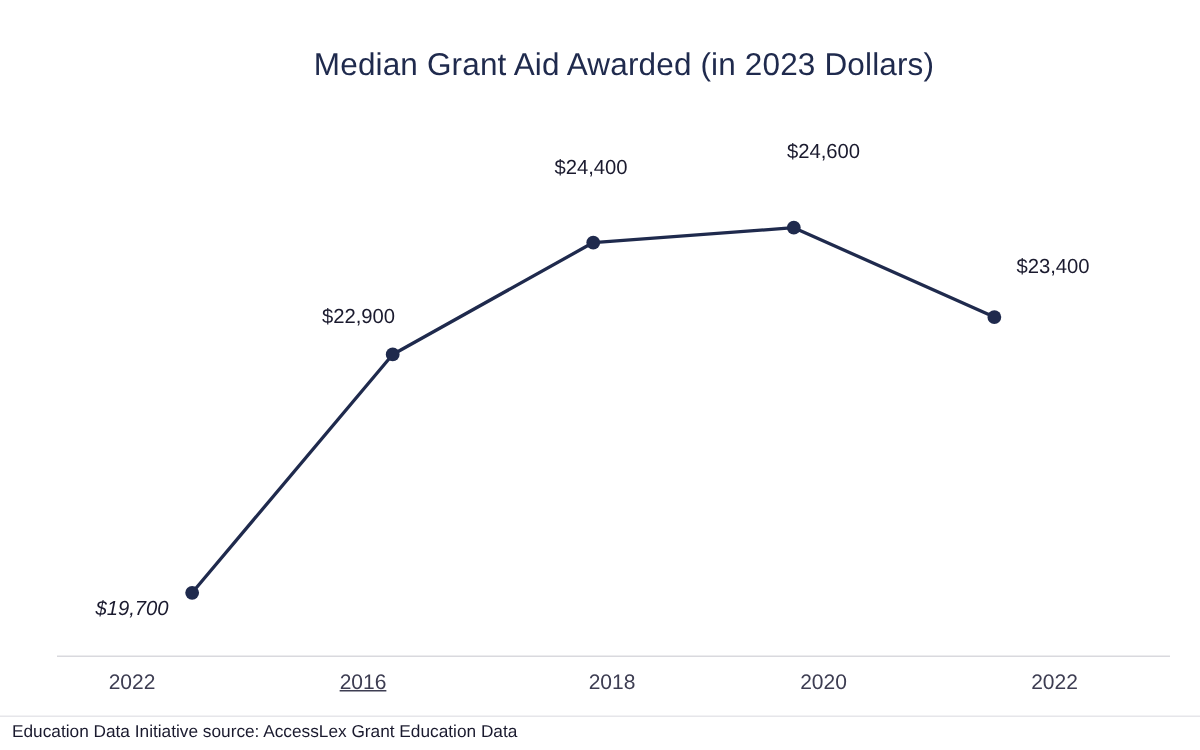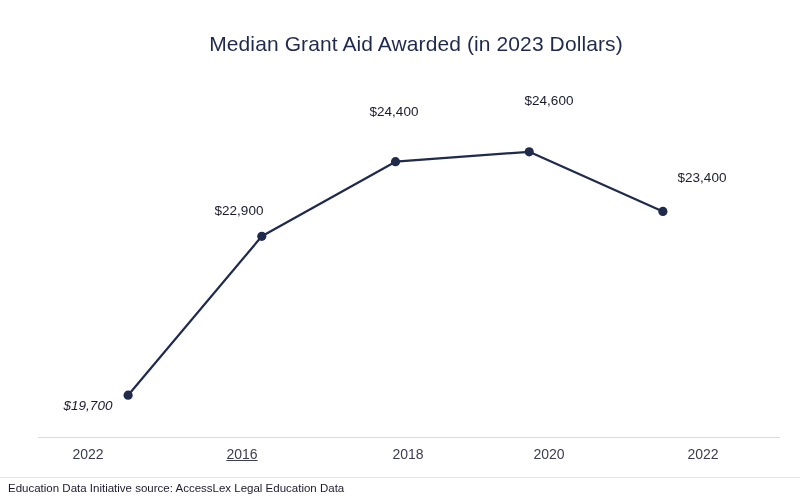--- a/index.html
+++ b/index.html
@@ -109,15 +109,15 @@
 
   <div id="axis-line"></div>
 
   <div class="x-tick" style="left:88px; top:446px;">2022</div>
   <div class="x-tick" style="left:242px; top:446px;text-decoration:underline;">2016</div>
   <div class="x-tick" style="left:408px; top:446px;">2018</div>
   <div class="x-tick" style="left:549px; top:446px;">2020</div>
   <div class="x-tick" style="left:703px; top:446px;">2022</div>
 
   <div id="footer-rule"></div>
-  <div id="source-note">Education Data Initiative source: AccessLex Legal Education Data</div>
+  <div id="source-note">Education Data Initiative source: AccessLex Grant Education Data</div>
 
 </div>
 
 </body></html>

